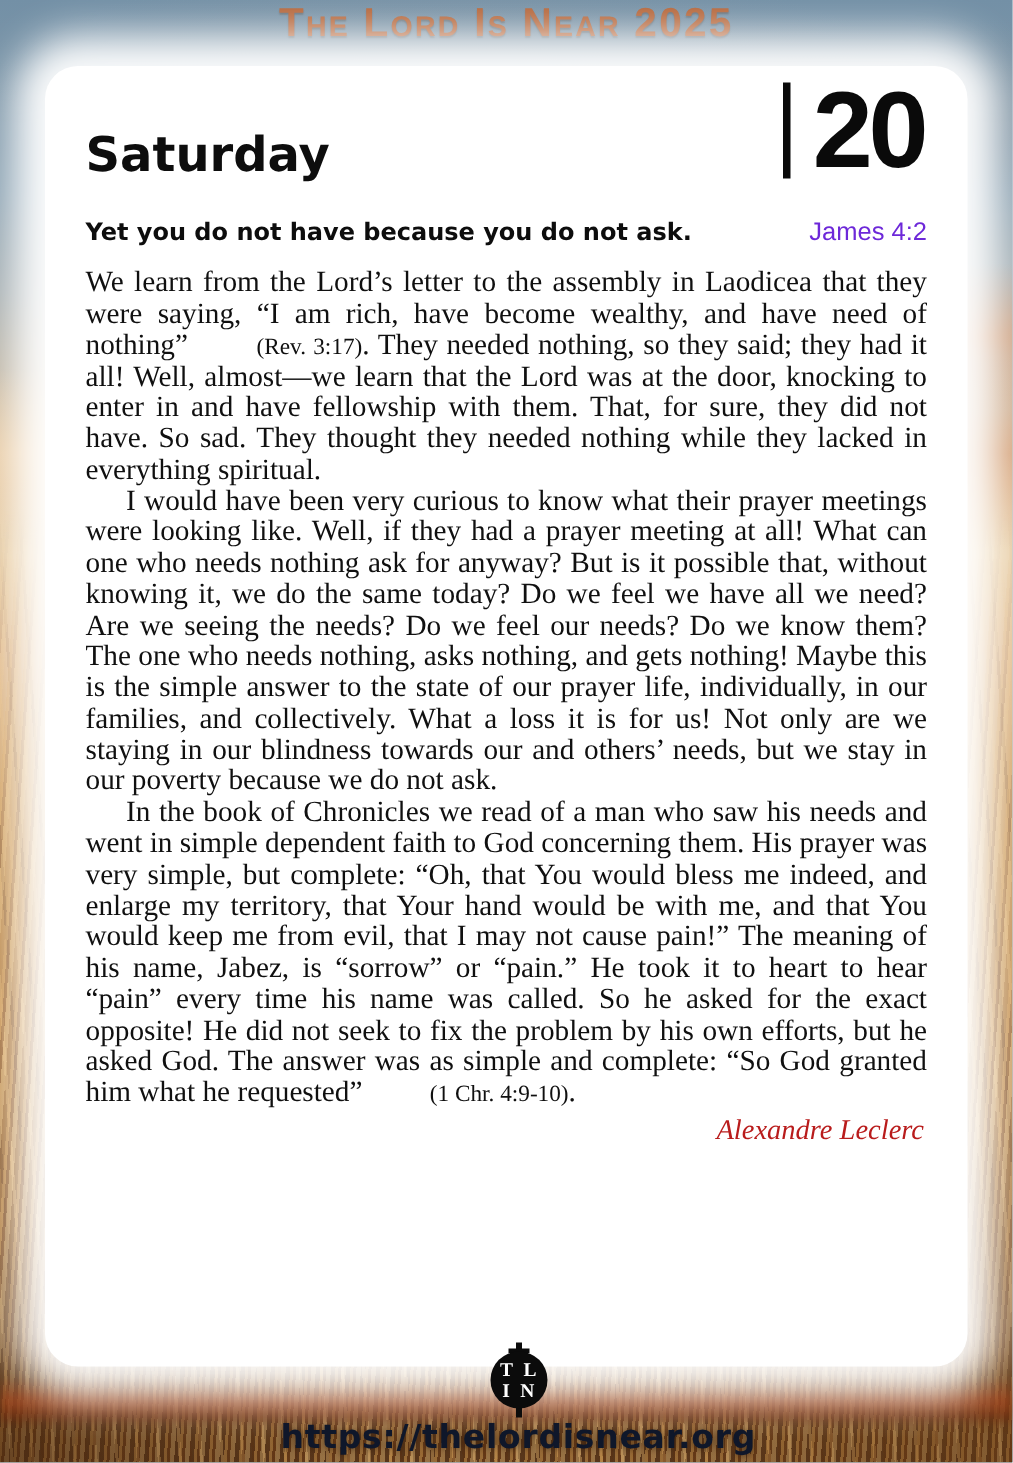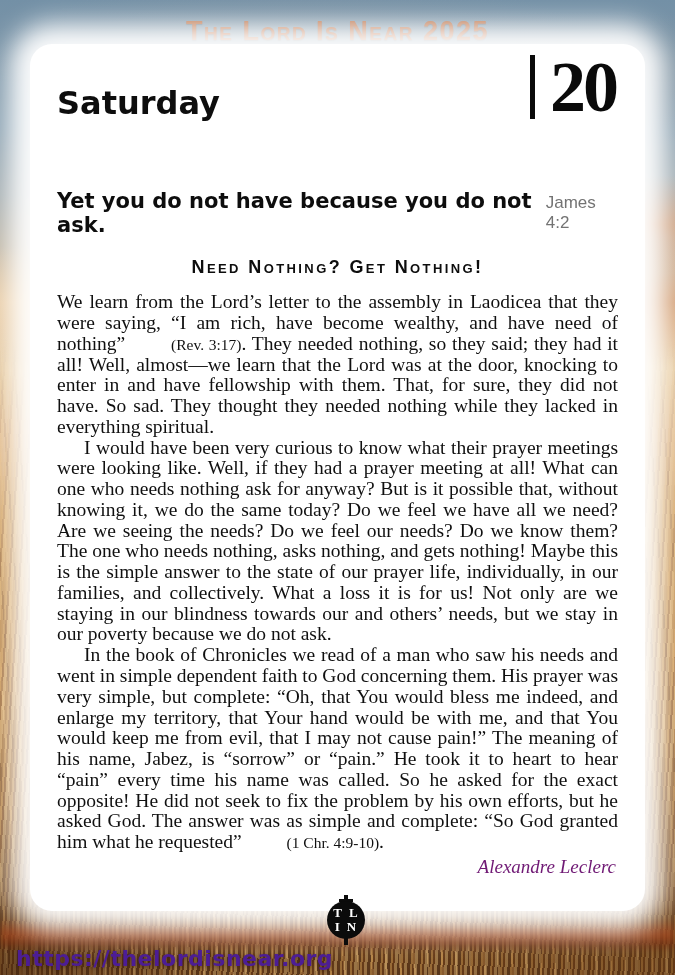--- a/index.html
+++ b/index.html
@@ -38,77 +38,77 @@
         rgba(232,184,112,.4) 7px 9px, transparent 9px 14px);
     -webkit-mask-image:linear-gradient(to bottom, transparent 0, rgba(0,0,0,.55) 22%, #000 55%);
     mask-image:linear-gradient(to bottom, transparent 0, rgba(0,0,0,.55) 22%, #000 55%);
   }
   .dark-band{
     position:absolute;left:0;right:0;top:918px;height:30px;filter:blur(3px);
     background:linear-gradient(to bottom, rgba(138,60,26,0), rgba(158,64,24,.8) 55%, rgba(96,38,14,.55));
   }
   
   .annual-title{
-    position:absolute;top:16px;left:0;right:0;text-align:center;
+    position:absolute;top:0;left:0;right:0;text-align:center;
     font-family:"Liberation Sans",sans-serif;font-weight:800;font-size:27px;
     font-variant:small-caps;letter-spacing:1.5px;color:#b5673c;
     text-shadow:0 1px 1px rgba(60,30,10,.25);
   }
   
   .panel{
     position:absolute;left:30px;right:30px;top:44px;bottom:64px;
     background:#fff;border-radius:22px;
     box-shadow:0 0 26px 20px rgba(255,255,255,.96);
     padding:8px 27px 0;box-sizing:border-box;color:#111;
   }
   .date-row{display:flex;justify-content:space-between;align-items:flex-end;}
   .weekday{font-family:"DejaVu Sans",sans-serif;font-weight:800;font-size:32px;line-height:1.08;color:#0d0d0d;}
   .month{font-family:"Liberation Sans",sans-serif;font-weight:400;font-size:28px;line-height:1.05;color:#141414;}
   .date-right{display:flex;align-items:center;margin-top:2px;margin-right:2px;}
   .bar{width:5px;height:64px;background:#0a0a0a;margin-right:15px;}
   .day-number{
-    font-family:Liberation Serif, serif;font-weight:800;font-size:72px;
+    font-family:Liberation Sans, sans-serif;font-weight:800;font-size:72px;
     line-height:.92;letter-spacing:-3px;color:#0a0a0a;
   }
   .verse-row{display:flex;justify-content:space-between;align-items:baseline;margin-top:25px;}
-  .verse-text{font-family:"DejaVu Sans",sans-serif;font-weight:700;font-size:21px;color:#0d0d0d;margin-top:44px;}
-  .verse-ref{font-family:"Liberation Sans",sans-serif;font-weight:400;font-size:17px;color:#737373;}
+  .verse-text{font-family:"DejaVu Sans",sans-serif;font-weight:700;font-size:16px;color:#0d0d0d;}
+  .verse-ref{font-family:"Liberation Sans",sans-serif;font-weight:400;font-size:17px;color:#6d28d9;}
   .article-title{
     margin:20px 0 0;text-align:center;font-family:"Liberation Sans",sans-serif;
     font-weight:700;font-size:18px;font-variant:small-caps;letter-spacing:2.4px;color:#0d0d0d;
   }
   .body{
     margin-top:14px;font-family:"Liberation Serif",serif;font-size:19.5px;
     line-height:1.065;color:#101010;text-align:justify;
     hyphens:auto;-webkit-hyphens:auto;
   }
   .body p{margin:0;}
   .body p.indent{text-indent:27px;}
   .ref-small{font-size:15.5px;margin-left:40px;}
   .author{
     margin-top:3px;text-align:right;font-family:"Liberation Serif",serif;
-    font-style:italic;font-size:19px;color:#701a75;padding-right:2px;
+    font-style:italic;font-size:19px;color:#b91c1c;padding-right:2px;
   }
   
-  .footer{position:absolute;left:16px;right:0;bottom:4px;text-align:left;}
+  .footer{position:absolute;left:16px;right:0;bottom:4px;text-align:center;}
   .logo{position:relative;width:44px;height:50px;margin:0 auto;}
   .logo .cross-v{position:absolute;left:50%;top:0;transform:translateX(-50%);width:4px;height:50px;background:#0b0b0b;}
   .logo .cross-h{position:absolute;left:50%;top:4px;transform:translateX(-50%);width:14px;height:3px;background:#0b0b0b;}
   .logo .circle{
     position:absolute;left:50%;top:6px;transform:translateX(-50%);
     width:38px;height:38px;border-radius:50%;background:#0b0b0b;
     display:flex;flex-direction:column;align-items:center;justify-content:center;
   }
   .logo .row{
     font-family:"Liberation Serif",serif;font-weight:700;font-size:13px;
     line-height:1.1;color:#fff;letter-spacing:7px;text-indent:7px;
   }
   .url{
     margin-top:1px;font-family:"DejaVu Sans",sans-serif;font-weight:700;
-    font-size:22px;color:#4c1d95;letter-spacing:.5px;
+    font-size:22px;color:#0f172a;letter-spacing:.5px;
     text-shadow:0 1px 4px rgba(40,20,5,.6);
   }
 </style>
 </head>
 <body>
 
 <div class="photo">
   <div class="clouds"></div>
   <div class="stalks"></div>
   <div class="dark-band"></div>
@@ -125,21 +125,20 @@
       <div class="bar"></div>
       <div class="day-number">20</div>
     </div>
   </div>
 
   <div class="verse-row">
     <div class="verse-text">Yet you do not have because you do not ask.</div>
     <div class="verse-ref">James 4:2</div>
   </div>
 
-  <h1 class="article-title">Need Nothing? Get Nothing!</h1>
 
   <div class="body">
       <p class=""><span>We learn from the Lord’s letter to the assembly in Laodicea that they were saying, “I am rich, have become wealthy, and have need of nothing” </span><span class="ref-small">(Rev. 3:17)</span><span>. They needed nothing, so they said; they had it all! Well, almost—we learn that the Lord was at the door, knocking to enter in and have fellowship with them. That, for sure, they did not have. So sad. They thought they needed nothing while they lacked in everything spiritual.</span></p>
       <p class="indent"><span>I would have been very curious to know what their prayer meetings were looking like. Well, if they had a prayer meeting at all! What can one who needs nothing ask for anyway? But is it possible that, without knowing it, we do the same today? Do we feel we have all we need? Are we seeing the needs? Do we feel our needs? Do we know them? The one who needs nothing, asks nothing, and gets nothing! Maybe this is the simple answer to the state of our prayer life, individually, in our families, and collectively. What a loss it is for us! Not only are we staying in our blindness towards our and others’ needs, but we stay in our poverty because we do not ask.</span></p>
       <p class="indent"><span>In the book of Chronicles we read of a man who saw his needs and went in simple dependent faith to God concerning them. His prayer was very simple, but complete: “Oh, that You would bless me indeed, and enlarge my territory, that Your hand would be with me, and that You would keep me from evil, that I may not cause pain!” The meaning of his name, Jabez, is “sorrow” or “pain.” He took it to heart to hear “pain” every time his name was called. So he asked for the exact opposite! He did not seek to fix the problem by his own efforts, but he asked God. The answer was as simple and complete: “So God granted him what he requested” </span><span class="ref-small">(1 Chr. 4:9-10)</span><span>.</span></p>
     </div>
 
   <div class="author">Alexandre Leclerc</div>
 </div>
 

